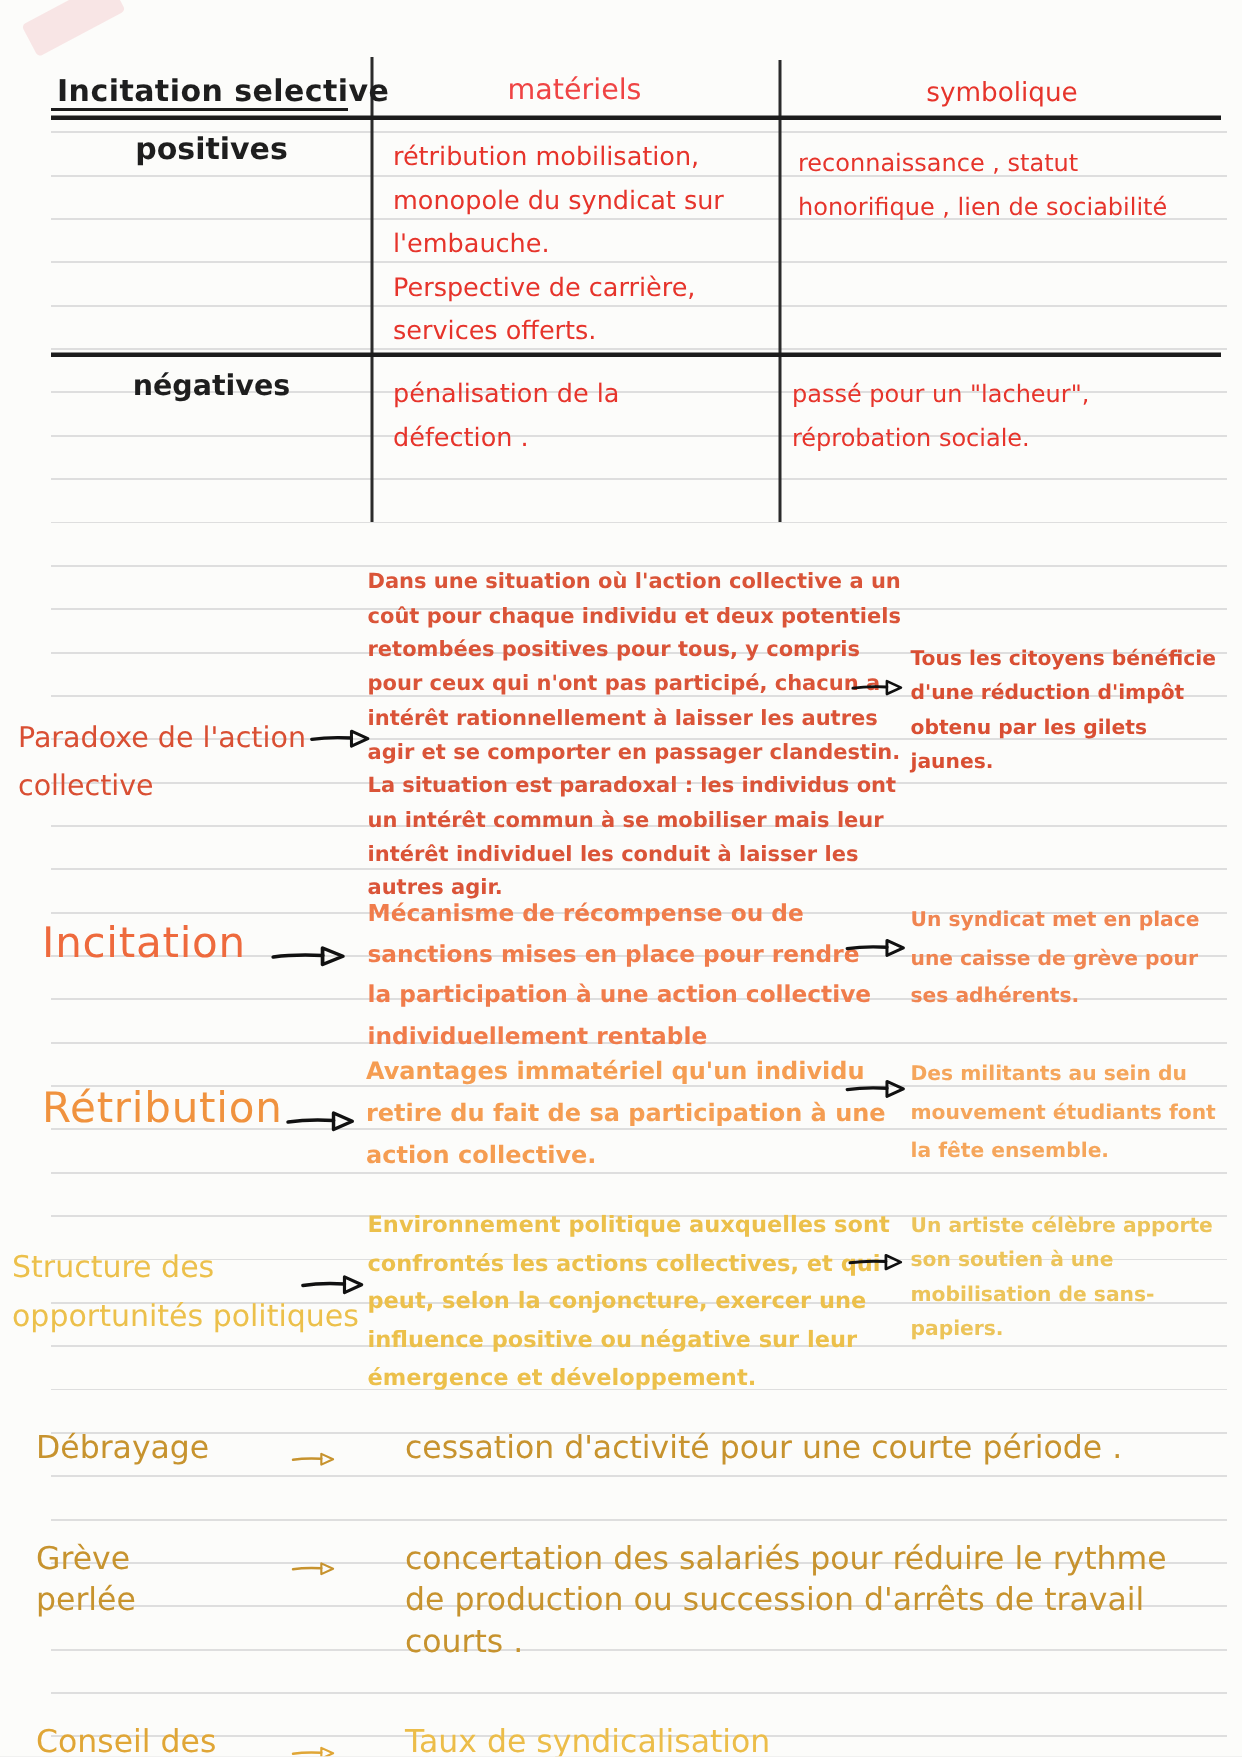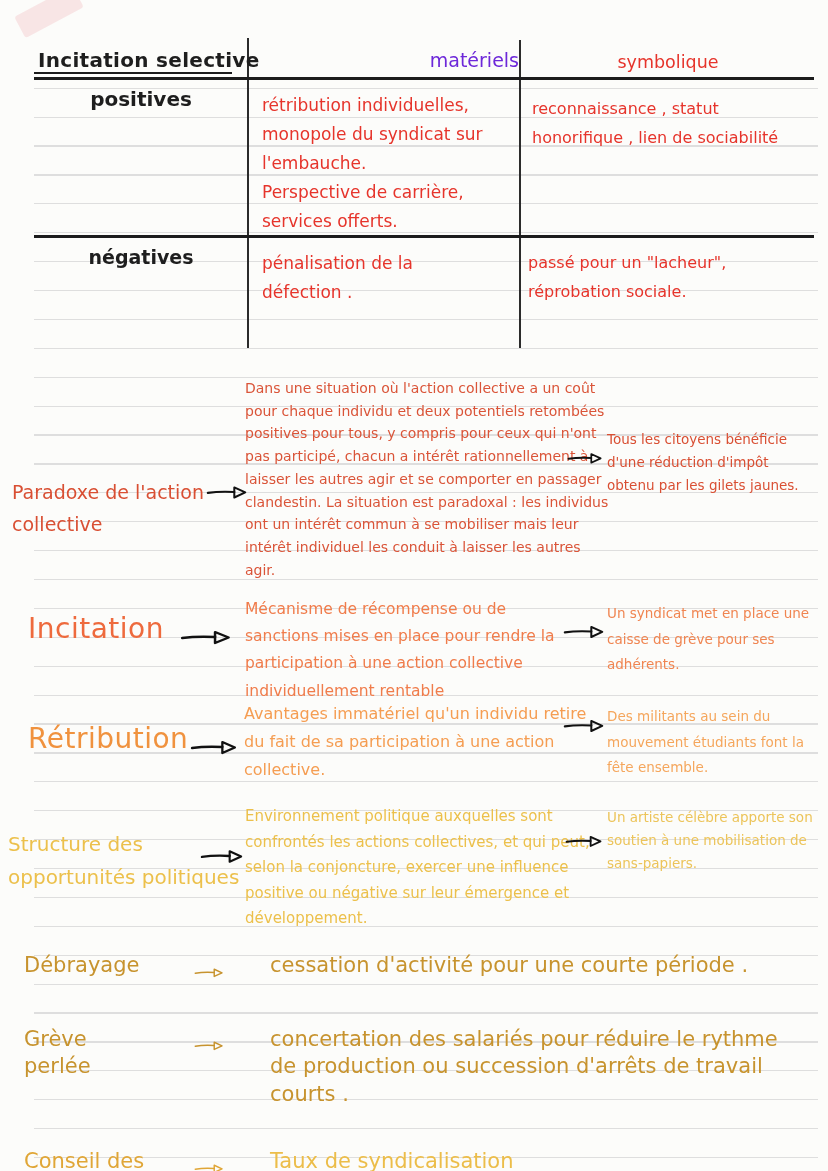--- a/index.html
+++ b/index.html
@@ -43,21 +43,21 @@
   #row2-label{left:36px;top:246px;width:210px;text-align:center;font-size:19px;font-weight:bold;}
   #row2-mat{left:262px;top:249px;width:252px;font-size:17px;line-height:28.9px;}
   #row2-sym{left:528px;top:249px;width:292px;font-size:16px;line-height:28.9px;}
   
   .harrow{display:inline-block;vertical-align:middle;}
   .harrow path{stroke:currentColor;fill:none;stroke-linecap:round;stroke-linejoin:round;}
   .harrow .shaft{stroke-width:2.4px;}
   .harrow .head{stroke-width:2.2px;}
   
   .defsec > *{position:absolute;}
-  .defsec .def, .defsec .example{white-space:normal;}
+  .defsec .def, .defsec .example{white-space:normal;font-weight:bold;}
   #p-term{left:12px;top:476px;width:228px;font-size:19px;line-height:32px;}
   #p-arrow-term{left:206px;top:481px;color:#111;}
   #p-def{left:245px;top:377px;width:364px;font-size:14px;line-height:22.7px;}
   #p-arrow-ex{left:567px;top:447px;color:#111;}
   #p-ex{left:607px;top:428px;width:208px;font-size:13.5px;line-height:23px;}
 
   #i-term{left:28px;top:612px;font-size:28px;letter-spacing:.5px;}
   #i-arrow-term{left:180px;top:626px;color:#111;}
   #i-def{left:245px;top:596px;width:338px;font-size:15.5px;line-height:27.2px;}
   #i-arrow-ex{left:563px;top:621px;color:#111;}
@@ -93,25 +93,25 @@
   <div class="corner-tape"></div>
 
   <div>
     <div class="vline" id="vline1"></div>
     <div class="vline" id="vline2"></div>
     <div class="hline" id="title-underline"></div>
     <div class="hline" id="hdr-line"></div>
     <div class="hline" id="row-sep"></div>
 
     <div class="tbl-text" id="tbl-title">Incitation selective</div>
-    <div class="tbl-text" id="tbl-col1" style="color: #6d28d9; text-align: right;">matériels</div>
+    <div class="tbl-text" id="tbl-col1" style="color: #ef4444;">matériels</div>
     <div class="tbl-text" id="tbl-col2" style="color: rgb(230, 52, 43);">symbolique</div>
 
     <div class="tbl-text" id="row1-label">positives</div>
-    <div class="tbl-text" id="row1-mat" style="color: rgb(230, 52, 43);">rétribution individuelles,
+    <div class="tbl-text" id="row1-mat" style="color: rgb(230, 52, 43);">rétribution mobilisation,
 monopole du syndicat sur
 l'embauche.
 Perspective de carrière,
 services offerts.</div>
     <div class="tbl-text" id="row1-sym" style="color: rgb(230, 52, 43);">reconnaissance , statut
 honorifique , lien de sociabilité</div>
 
     <div class="tbl-text" id="row2-label">négatives</div>
     <div class="tbl-text" id="row2-mat" style="color: rgb(230, 52, 43);">pénalisation de la
 défection .</div>

